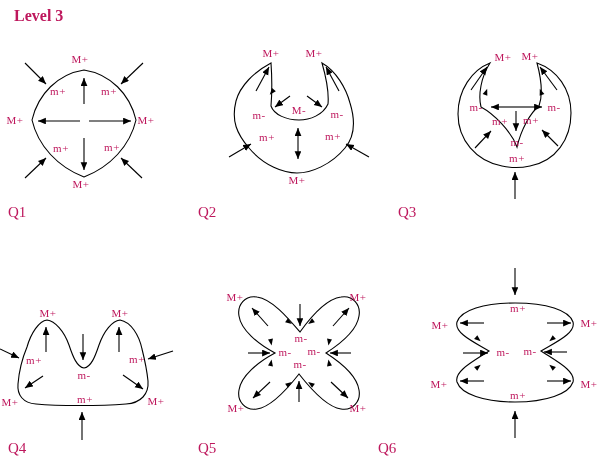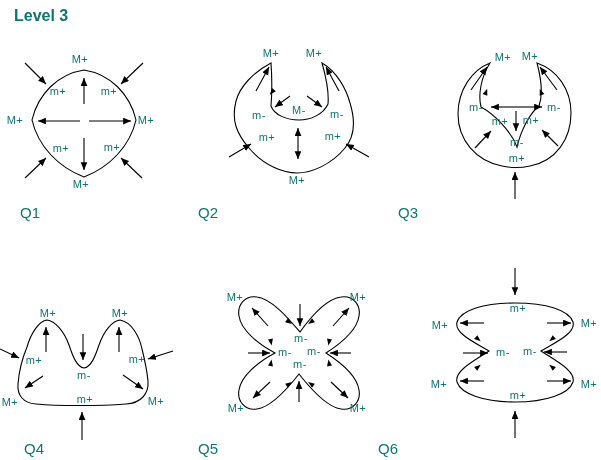--- a/index.html
+++ b/index.html
@@ -1,18 +1,18 @@
 <!DOCTYPE html>
 <html><head>
 <meta charset="utf-8">
 <style>
   html,body{margin:0;padding:0;background:#fff;}
   #screen{
     position:relative;width:601px;height:460px;background:#ffffff;
-    font-family:Liberation Sans, sans-serif;color:#0f766e;overflow:hidden;
+    font-family:Liberation Serif, serif;color:#be185d;overflow:hidden;
   }
   #screen svg{position:absolute;left:0;top:0;}
   .curve{fill:none;stroke:#000;stroke-width:1.1px;}
   .arrow{stroke:#000;stroke-width:1.1px;fill:none;}
   .tick{fill:#000;stroke:none;}
   .lbl{
     position:absolute;transform:translate(-50%,-50%);
     font-size:11px;line-height:1;white-space:nowrap;letter-spacing:0.5px;
   }
   .pname{position:absolute;font-size:15px;line-height:1;}
@@ -183,20 +183,20 @@
 
   <span class="lbl" style="left:518px;top:308px">m+</span>
   <span class="lbl" style="left:440px;top:325px">M+</span>
   <span class="lbl" style="left:589px;top:323px">M+</span>
   <span class="lbl" style="left:503px;top:352px">m-</span>
   <span class="lbl" style="left:530px;top:351px">m-</span>
   <span class="lbl" style="left:439px;top:384px">M+</span>
   <span class="lbl" style="left:589px;top:384px">M+</span>
   <span class="lbl" style="left:518px;top:395px">m+</span>
 
-  <span class="pname" style="left:20px;top:205px">Q1</span>
+  <span class="pname" style="left:8px;top:205px">Q1</span>
   <span class="pname" style="left:198px;top:205px">Q2</span>
   <span class="pname" style="left:398px;top:205px">Q3</span>
-  <span class="pname" style="left:24px;top:441px">Q4</span>
+  <span class="pname" style="left:8px;top:441px">Q4</span>
   <span class="pname" style="left:198px;top:441px">Q5</span>
   <span class="pname" style="left:378px;top:441px">Q6</span>
 
 </div>
 
 </body></html>

